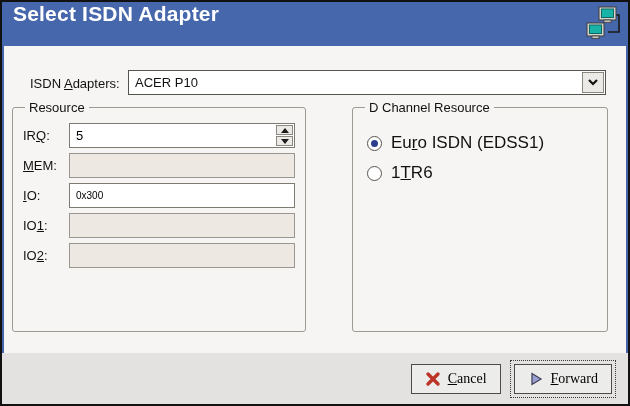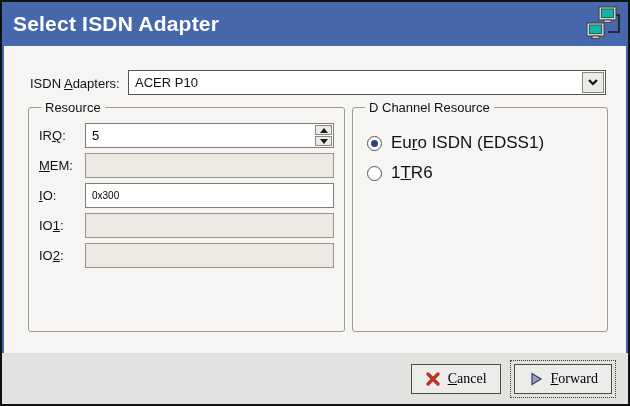--- a/index.html
+++ b/index.html
@@ -3,21 +3,21 @@
 <meta charset="utf-8">
 <style>
   html,body{margin:0;padding:0;background:#888;}
   .window{
     width:630px;height:406px;box-sizing:border-box;position:relative;
     border:2px solid #111;background:var(--buttonbar_bg,#e3e2e0);
     font-family:"Liberation Sans",sans-serif;color:#111;overflow:hidden;
   }
   .titlebar{
     position:absolute;top:0;left:0;width:626px;height:44px;
-    background:var(--titlebar,#4667ab);display:flex;align-items:center;
+    background:var(--titlebar,#4667ab);display:flex;align-items:flex-start;
   }
   .title-text{
     margin-left:11px;font-size:21px;font-weight:bold;color:#fff;letter-spacing:.2px;
   }
   .title-icon{position:absolute;right:7px;top:4px;width:36px;height:36px;}
   .content{
     position:absolute;top:44px;left:0;width:626px;height:309px;box-sizing:border-box;
     background:var(--content_bg,#f6f5f3);
     border-left:2px solid var(--frame,#4565a8);
     border-right:2px solid var(--frame,#4565a8);
@@ -34,21 +34,21 @@
   .combo-btn{
     width:20px;margin:1px;border:1px solid #8a887f;background:#eceae6;
     display:flex;align-items:center;justify-content:center;
   }
   fieldset{
     position:absolute;box-sizing:border-box;margin:0;
     border:1px solid #9d9a92;border-radius:3px;padding:8px 8px 0 8px;
     background:transparent;
   }
   fieldset legend{font-size:13px;padding:0 4px;margin-left:4px;}
-  .fs-resource{left:24px;top:54px;width:317px;height:232px;padding-left:8px;}
+  .fs-resource{left:8px;top:54px;width:294px;height:232px;padding-left:8px;}
   .fs-protocol{left:348px;top:54px;width:256px;height:232px;}
   .field-row{display:flex;align-items:center;margin:0 2px 5px 2px;height:25px;}
   .field-label{width:46px;font-size:13px;flex:none;}
   .tfield{
     flex:1;height:25px;box-sizing:border-box;border:1px solid #7d7b72;background:#fff;
     font-family:"Liberation Sans",sans-serif;font-size:10px;padding:0 6px;color:#000;
   }
   .tfield.disabled{background:var(--disabled_bg,#ede9e2);border-color:#999690;}
   .spinbox{
     flex:1;height:25px;box-sizing:border-box;border:1px solid #7d7b72;background:#fff;

